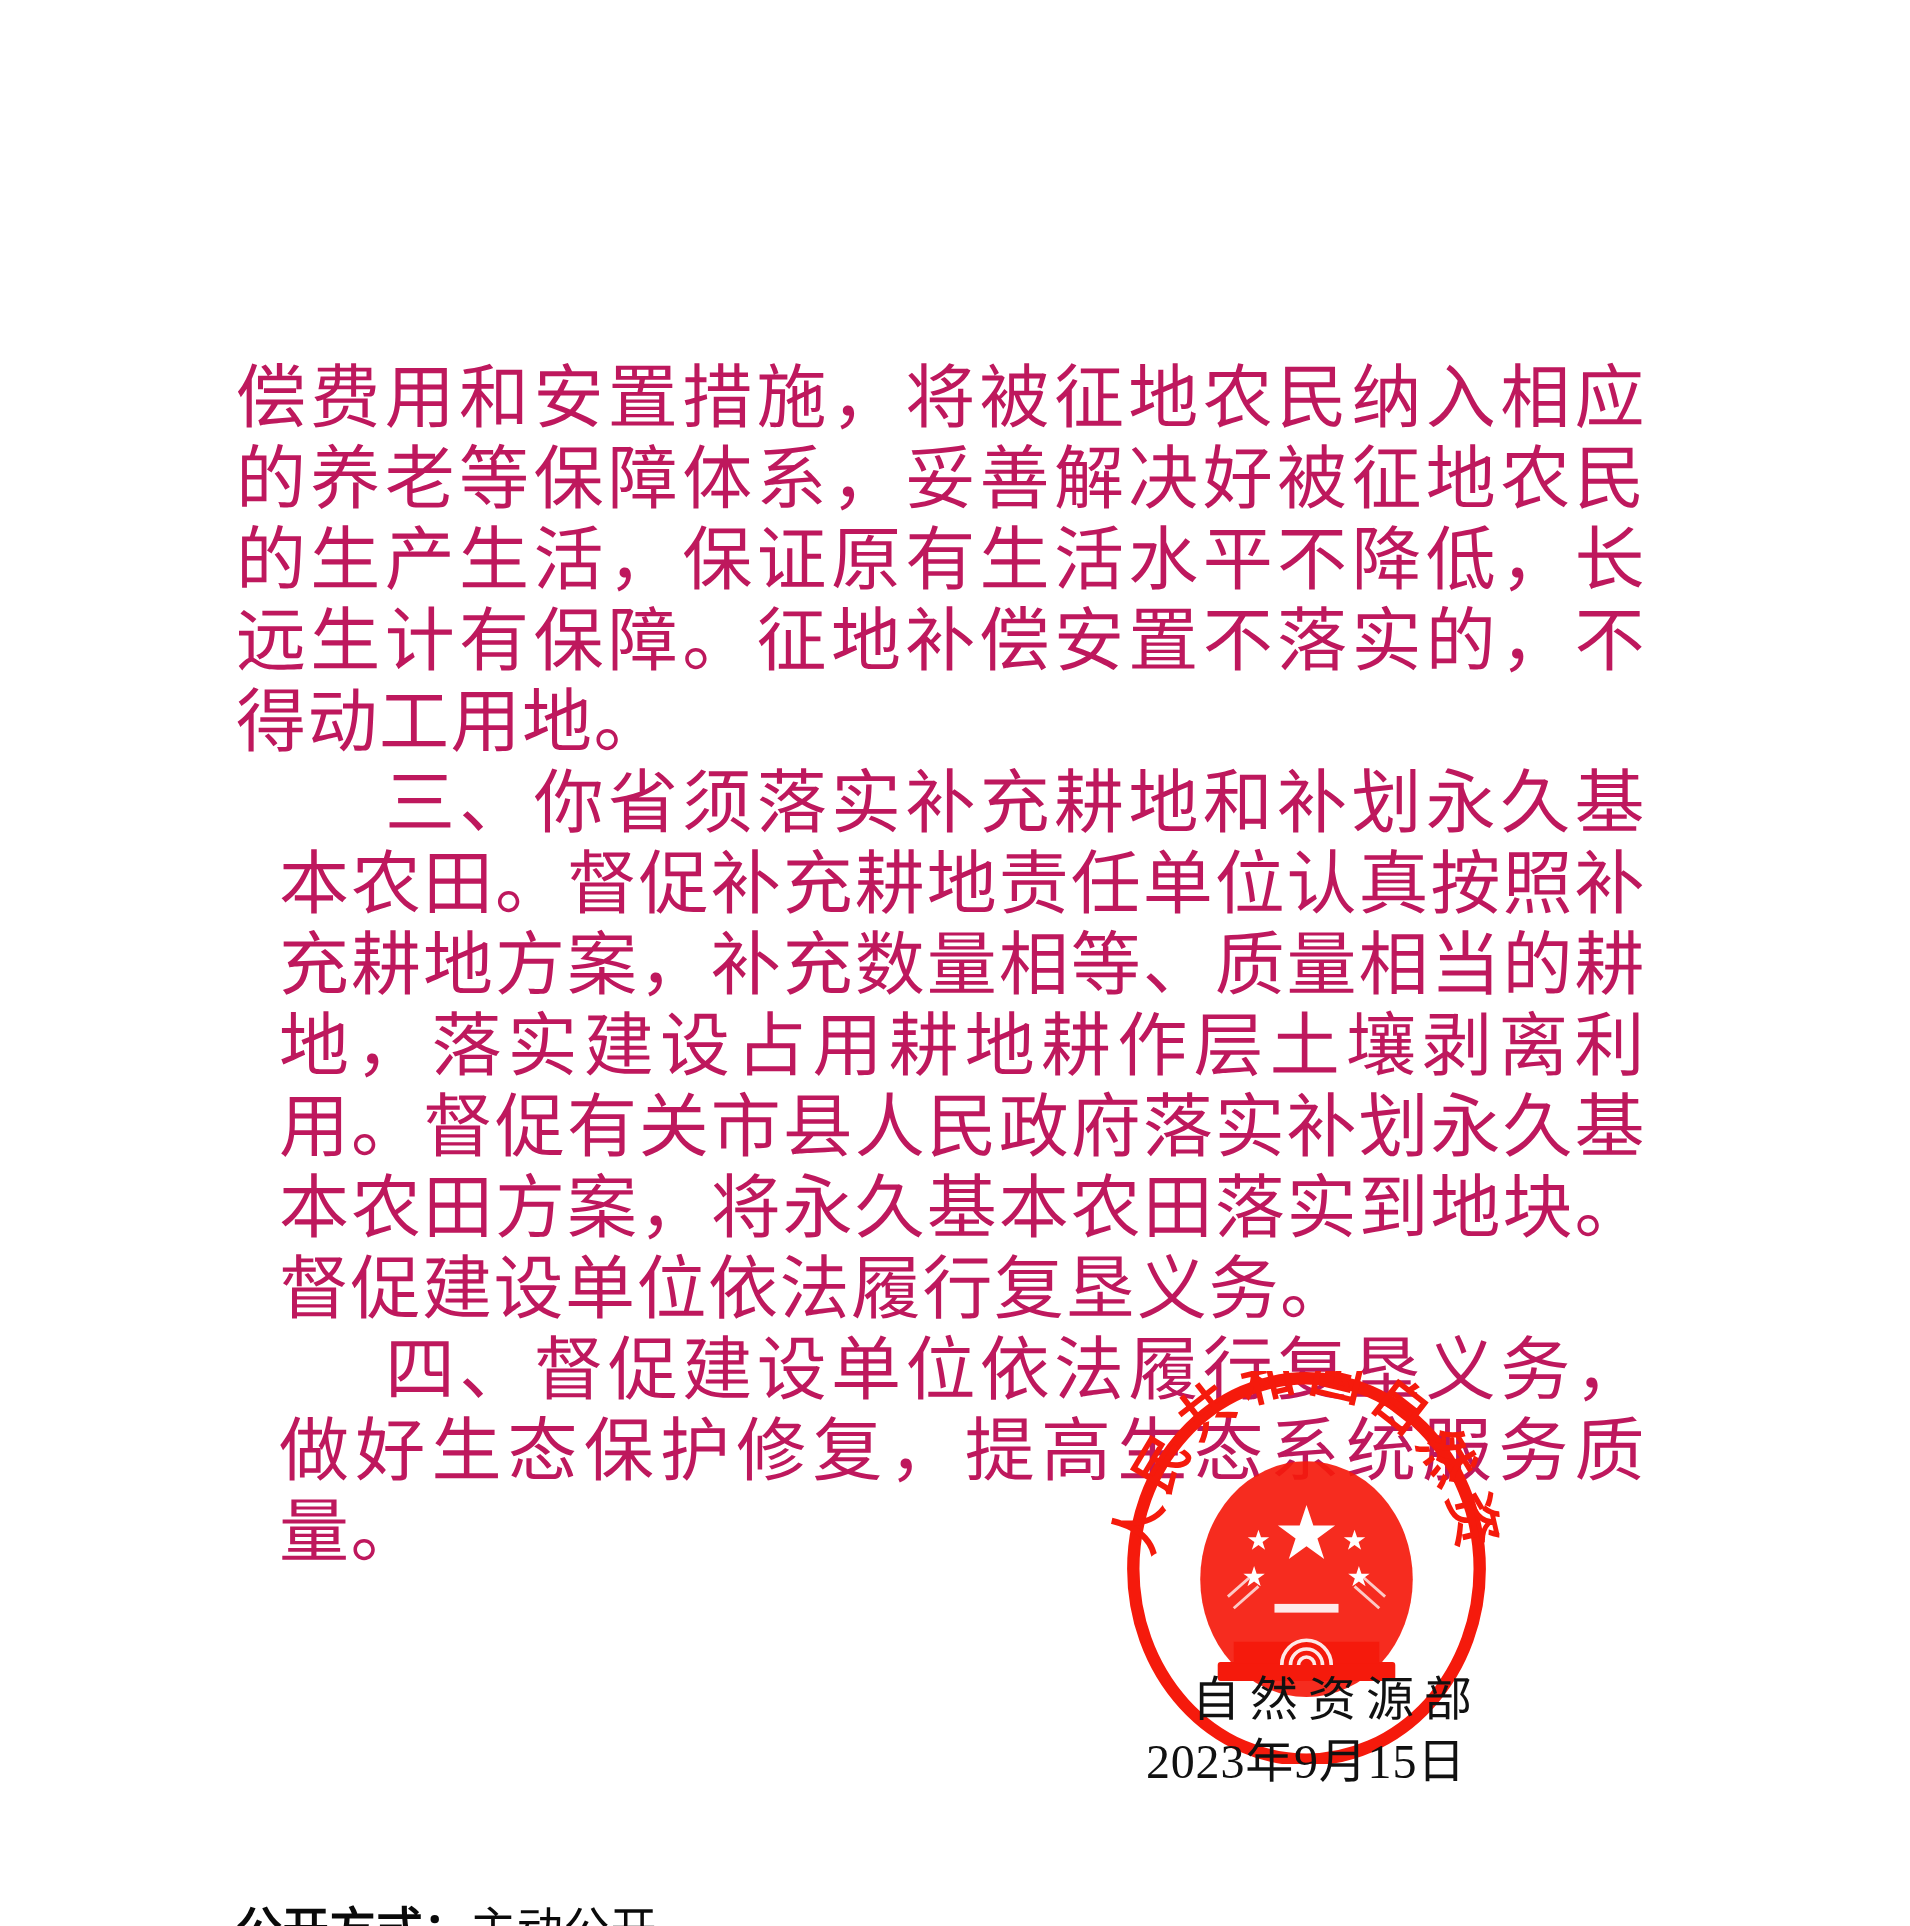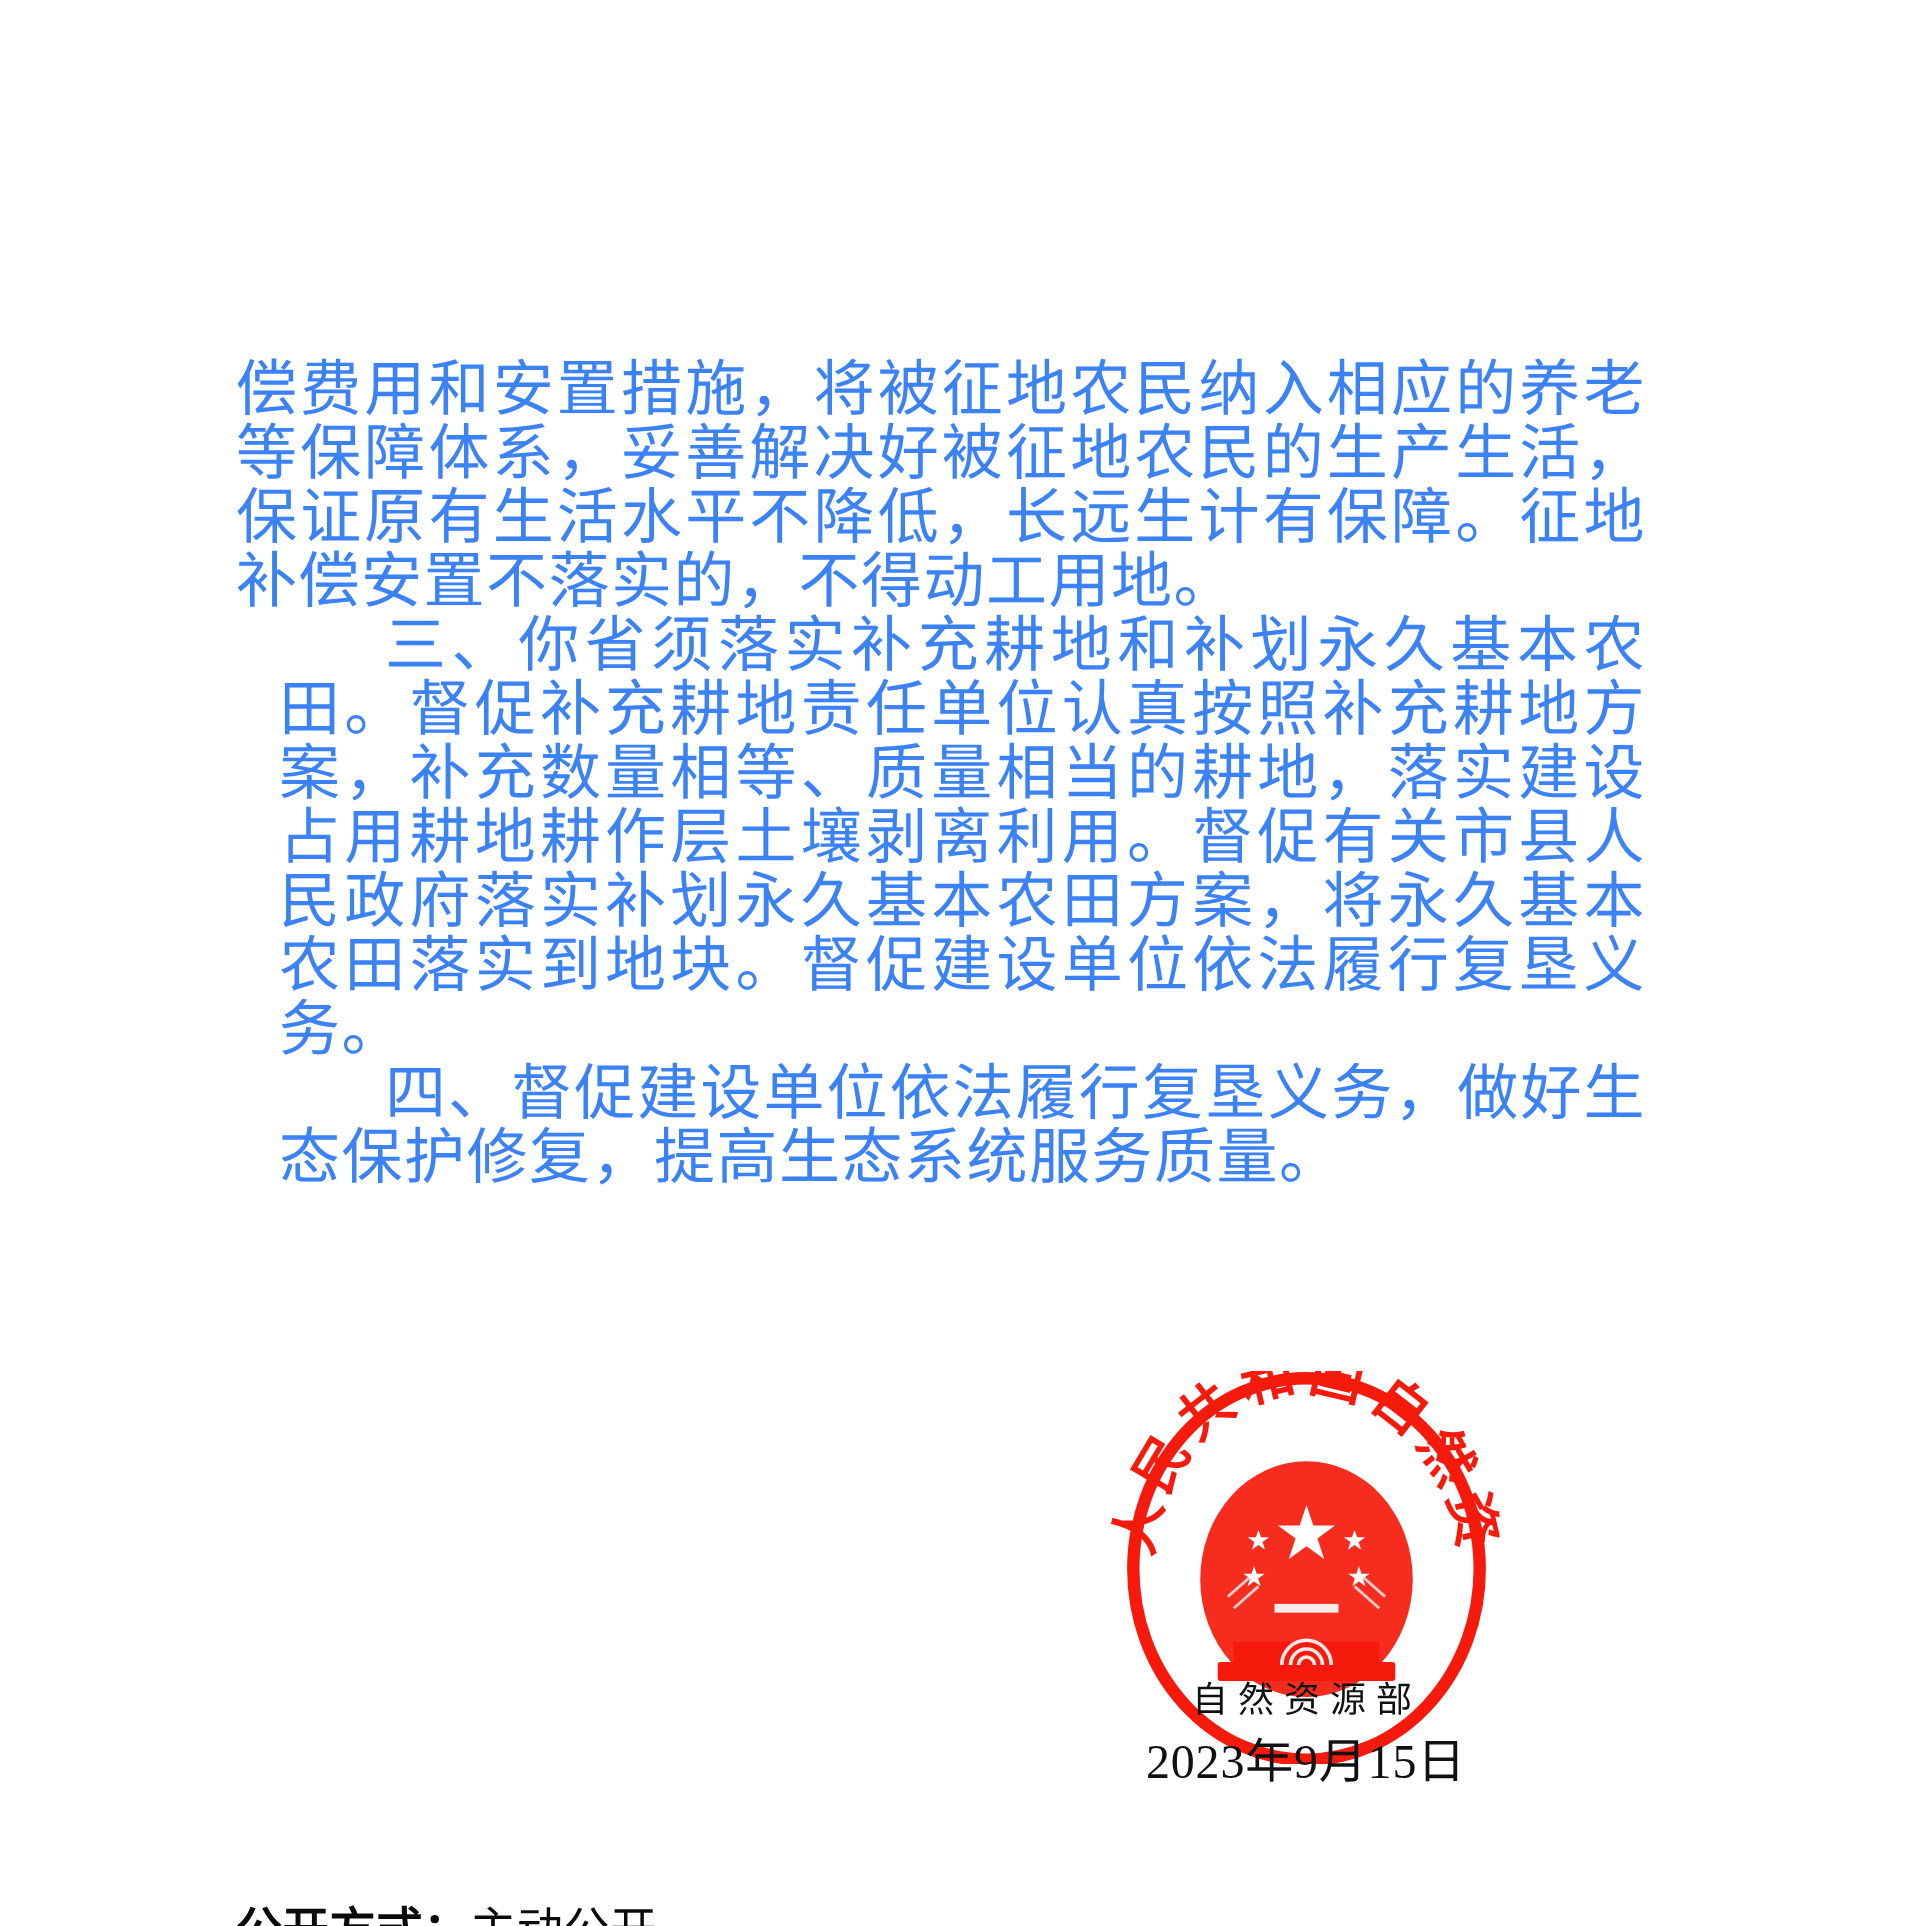--- a/index.html
+++ b/index.html
@@ -24,27 +24,27 @@
 
   
   .doc-body {
     position: absolute;
     left: 236px;
     top: 358px;
     width: 1410px;
   }
 
   .para {
-    font-size: 61px;
-    line-height: 64px;
+    font-size: 70px;
+    line-height: 81px;
     letter-spacing: 1.5px;
     text-align: justify;
     text-align-last: left;
     margin: 0 0 0 0;
-    color: #3b82f6;
+    color: #be185d;
     font-weight: 400;
   }
   .para.indent {
     text-indent: 106px;
     margin-left: 43px;
   }
   .para + .para {
     margin-top: 0;
   }
 
@@ -67,21 +67,21 @@
   .seal svg {
     display: block;
     width: 100%;
     height: 100%;
   }
 
   .sign-name {
     position: absolute;
     left: 117px;
     top: 304px;
-    font-size: 36px;
+    font-size: 48px;
     line-height: 50px;
     letter-spacing: 10px;
     color: #111111;
     white-space: nowrap;
   }
   .sign-date {
     position: absolute;
     left: 71px;
     top: 366px;
     font-size: 48px;

